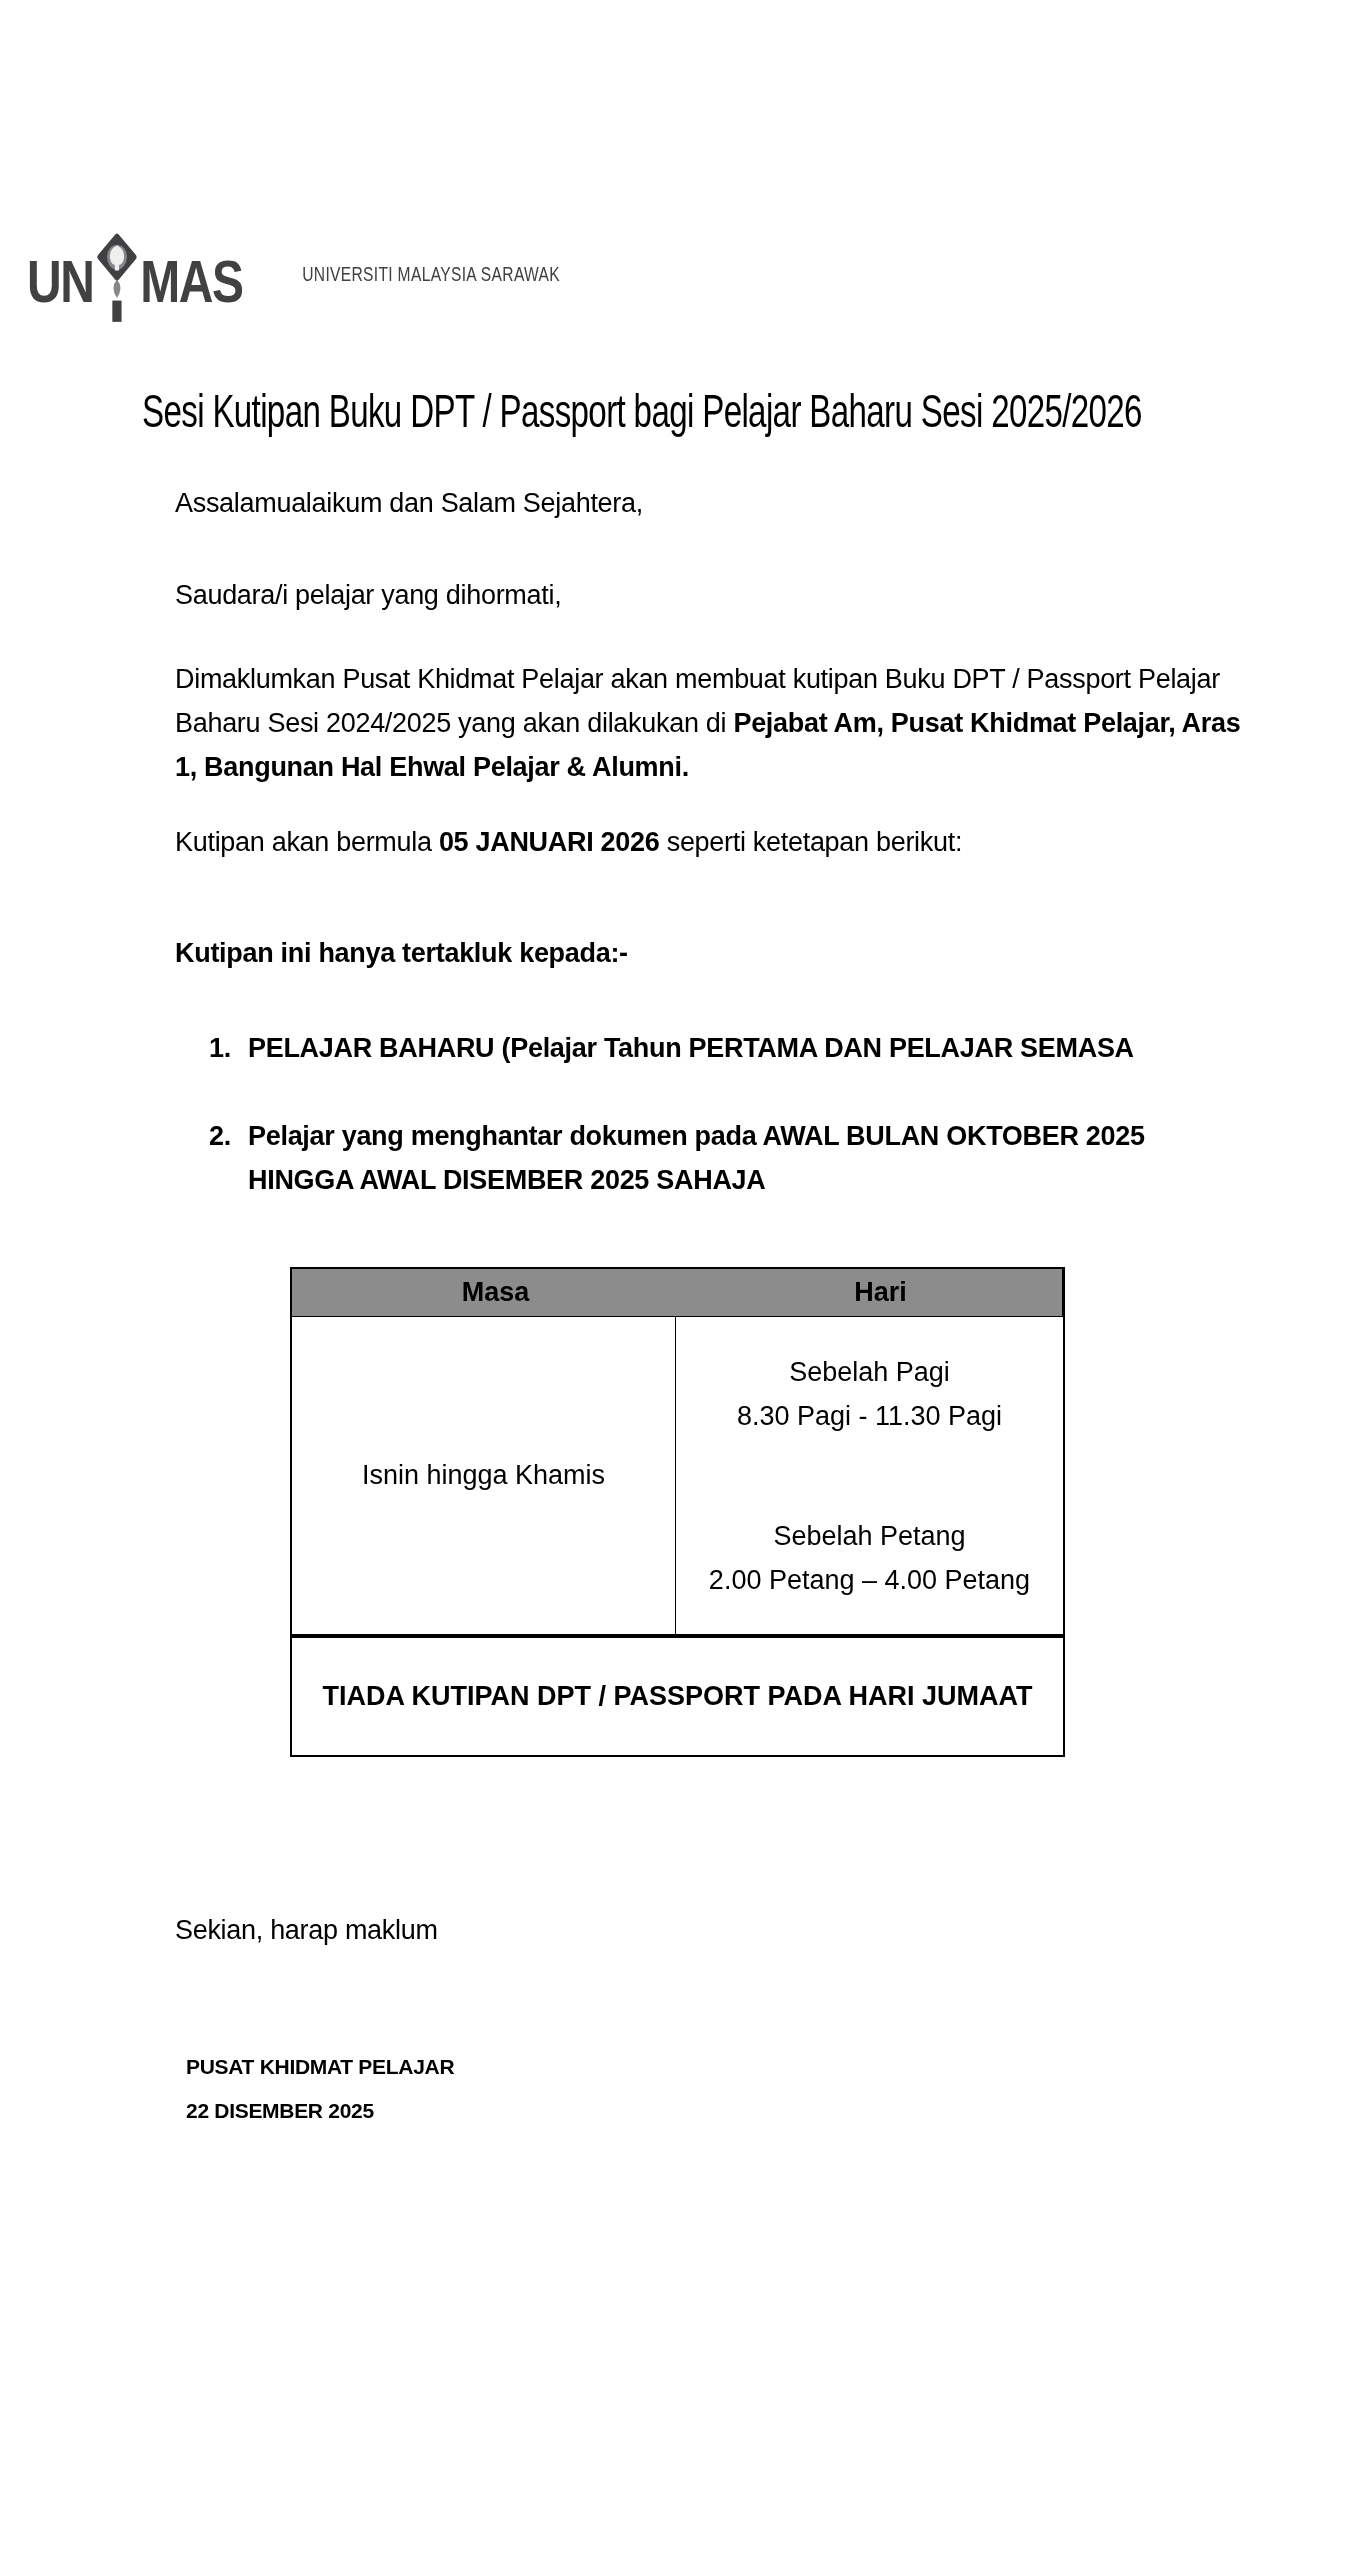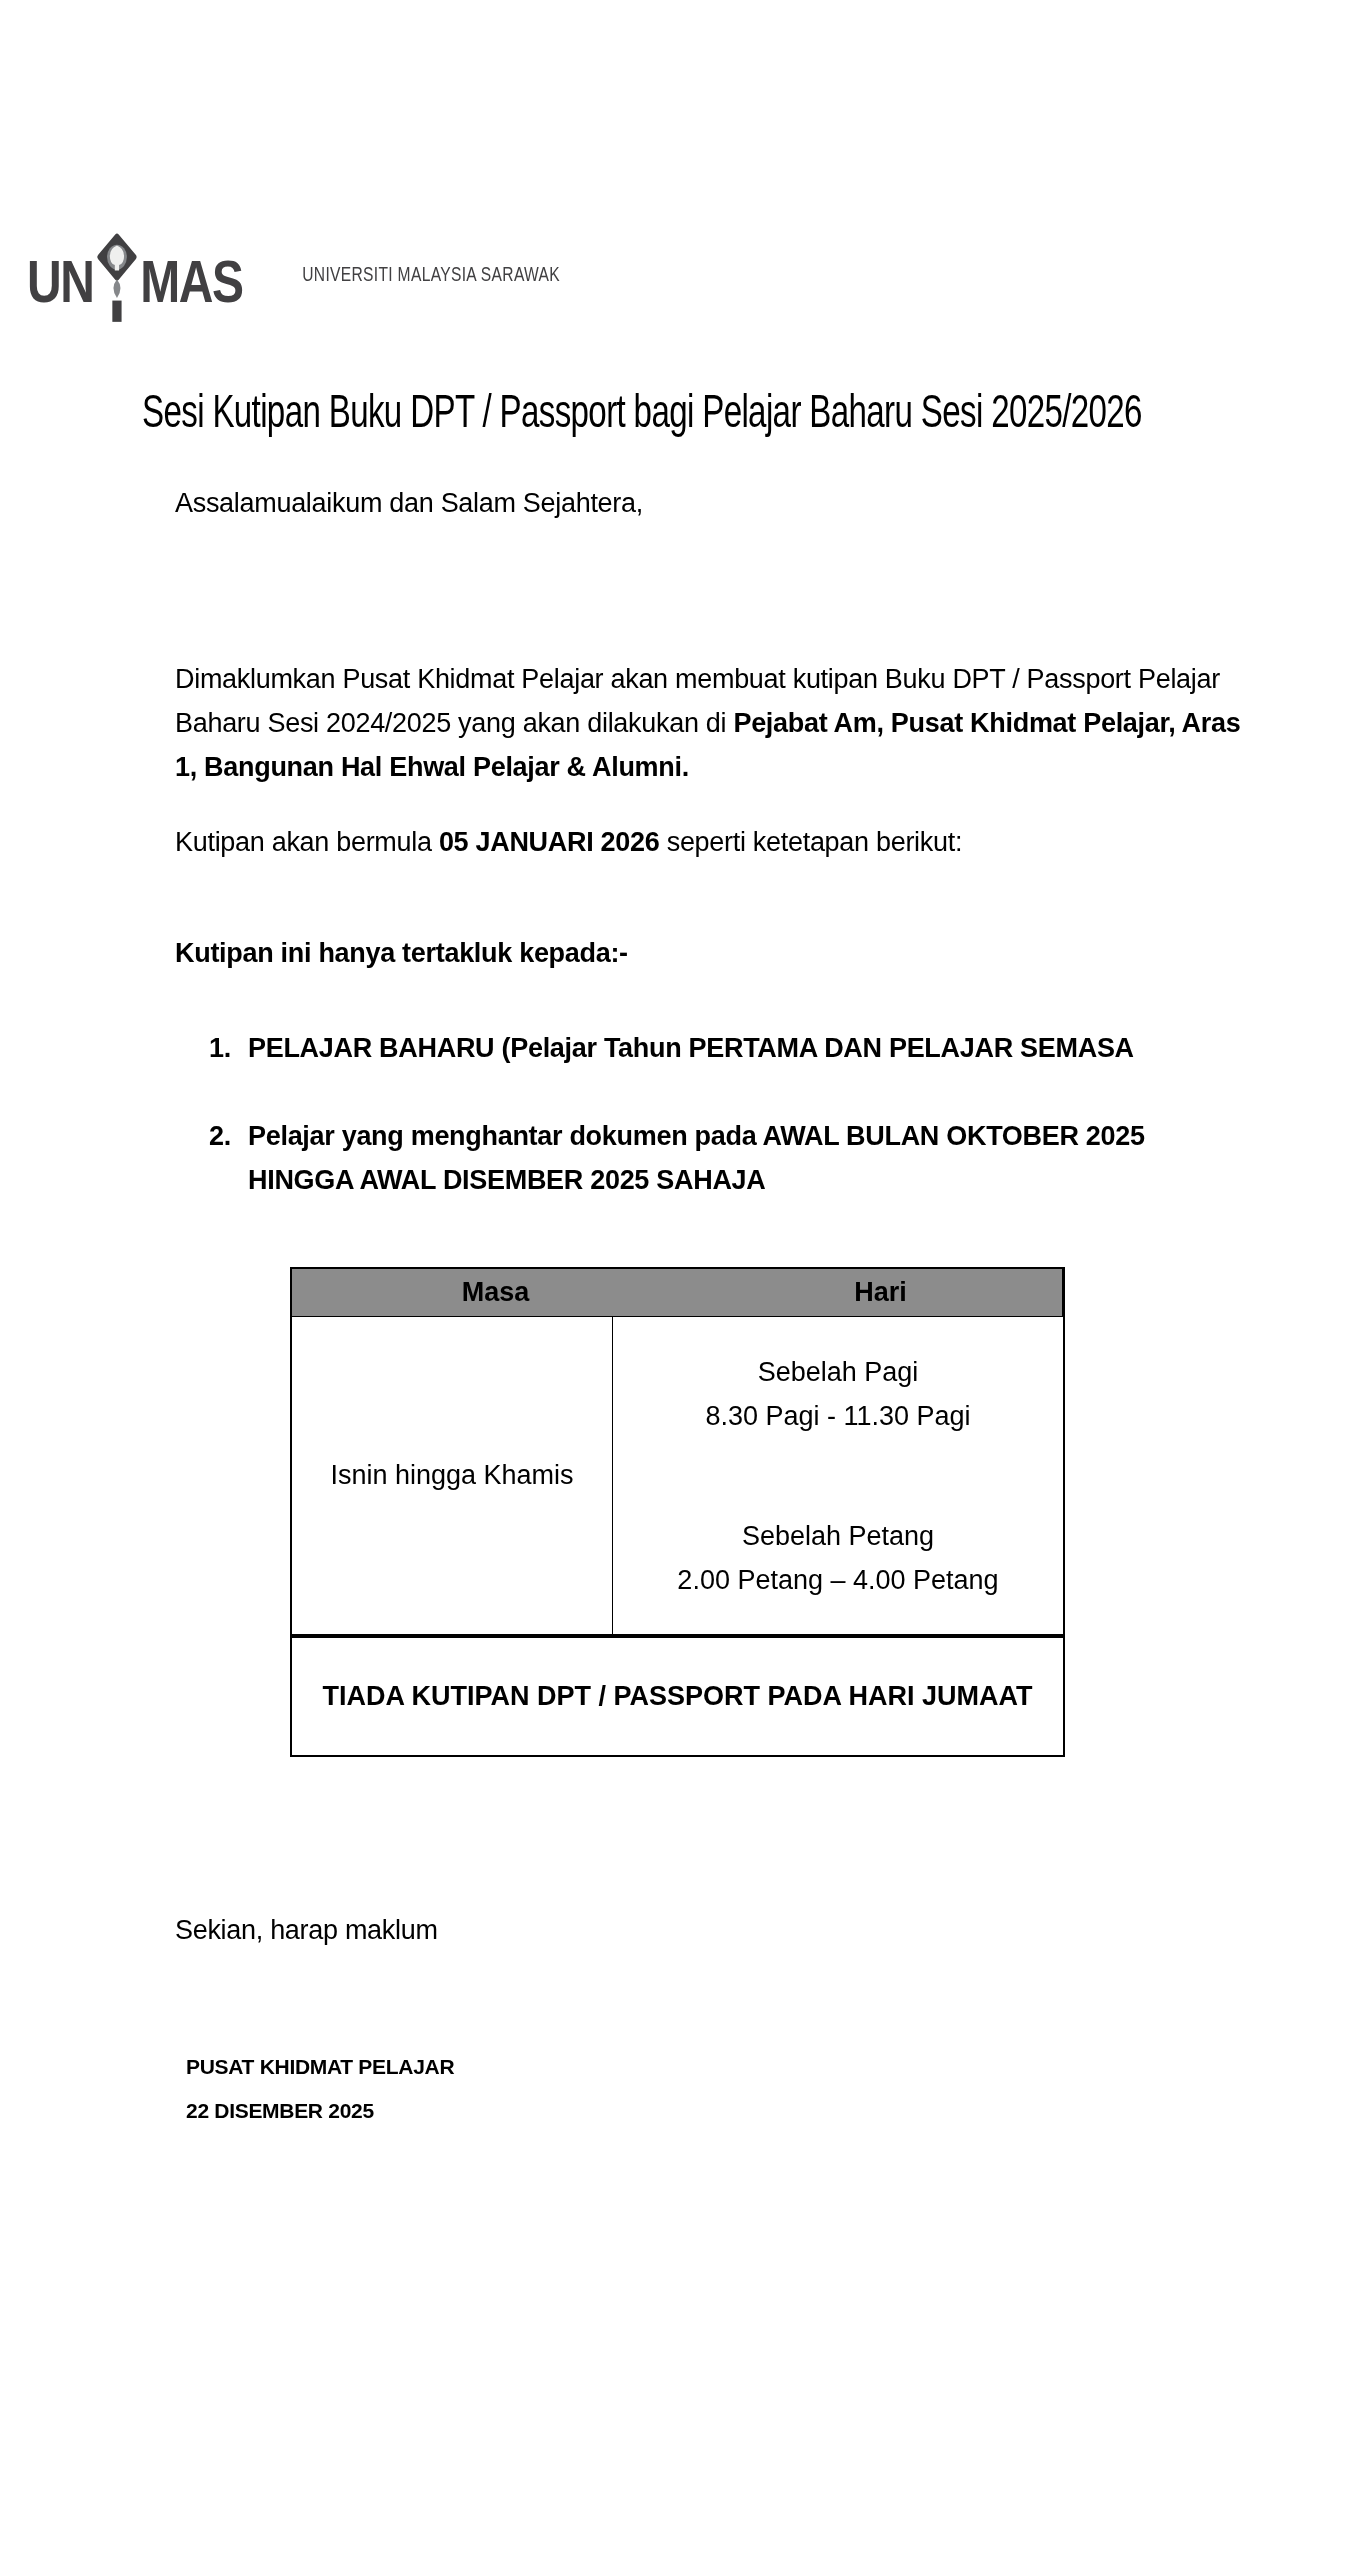--- a/index.html
+++ b/index.html
@@ -39,21 +39,21 @@
 
   
   .schedule { position:absolute; left:290px; top:1267px; width:775px;
               border:2.7px solid #000; background:#fff; font-size:27px; }
   .t-head { display:flex; height:48px; border-bottom:1.8px solid #000; }
   .t-head .cell { display:flex; align-items:center; justify-content:center;
                   font-weight:bold; }
   .t-head .c1 { width:364px; border-right:1.8px solid #000; }
   .t-head .c2 { flex:1; }
   .t-body { display:flex; height:317px; }
-  .t-body .day { width:321px; border-right:1.8px solid #000;
+  .t-body .day { width:384px; border-right:1.8px solid #000;
                  display:flex; align-items:center; justify-content:center; }
   .t-body .times { flex:1; display:flex; flex-direction:column; align-items:center;
                    justify-content:center; line-height:44px; text-align:center; }
   .t-body .spacer { height:76px; }
   .t-foot { height:121px; border-top:4.4px solid #000; display:flex; align-items:center;
             justify-content:center; font-weight:bold; }
 
   .sekian { top:1908px; }
   .sign { position:absolute; left:163px; top:2045px; font-size:21px; line-height:44px;
           font-weight:bold; letter-spacing:-0.3px;margin-left:23px; }
@@ -74,20 +74,21 @@
         <rect x="24.5" y="76" width="13" height="24" fill="#414042"></rect>
       </svg>
       <span class="logo-txt">MAS</span>
     </div>
     <div class="tagline">UNIVERSITI MALAYSIA SARAWAK</div>
   </div>
 
   <h1 class="title">Sesi Kutipan Buku DPT / Passport bagi Pelajar Baharu Sesi 2025/2026</h1>
 
   <p class="line greeting">Assalamualaikum dan Salam Sejahtera,</p>
+  <p class="line salutation">Saudara/i pelajar yang dihormati,</p>
 
   <p class="para intro"><span>Dimaklumkan Pusat Khidmat Pelajar akan membuat kutipan Buku DPT / Passport Pelajar Baharu Sesi 2024/2025 yang akan dilakukan di </span><strong>Pejabat Am, Pusat Khidmat Pelajar, Aras 1, Bangunan Hal Ehwal Pelajar &amp; Alumni.</strong></p>
 
   <p class="line start"><span>Kutipan akan bermula </span><strong>05 JANUARI 2026</strong><span> seperti ketetapan berikut:</span></p>
 
   <p class="line cond-heading">Kutipan ini hanya tertakluk kepada:-</p>
 
   <ol class="cond-list">
     <li>
       <span class="num">1.</span>

